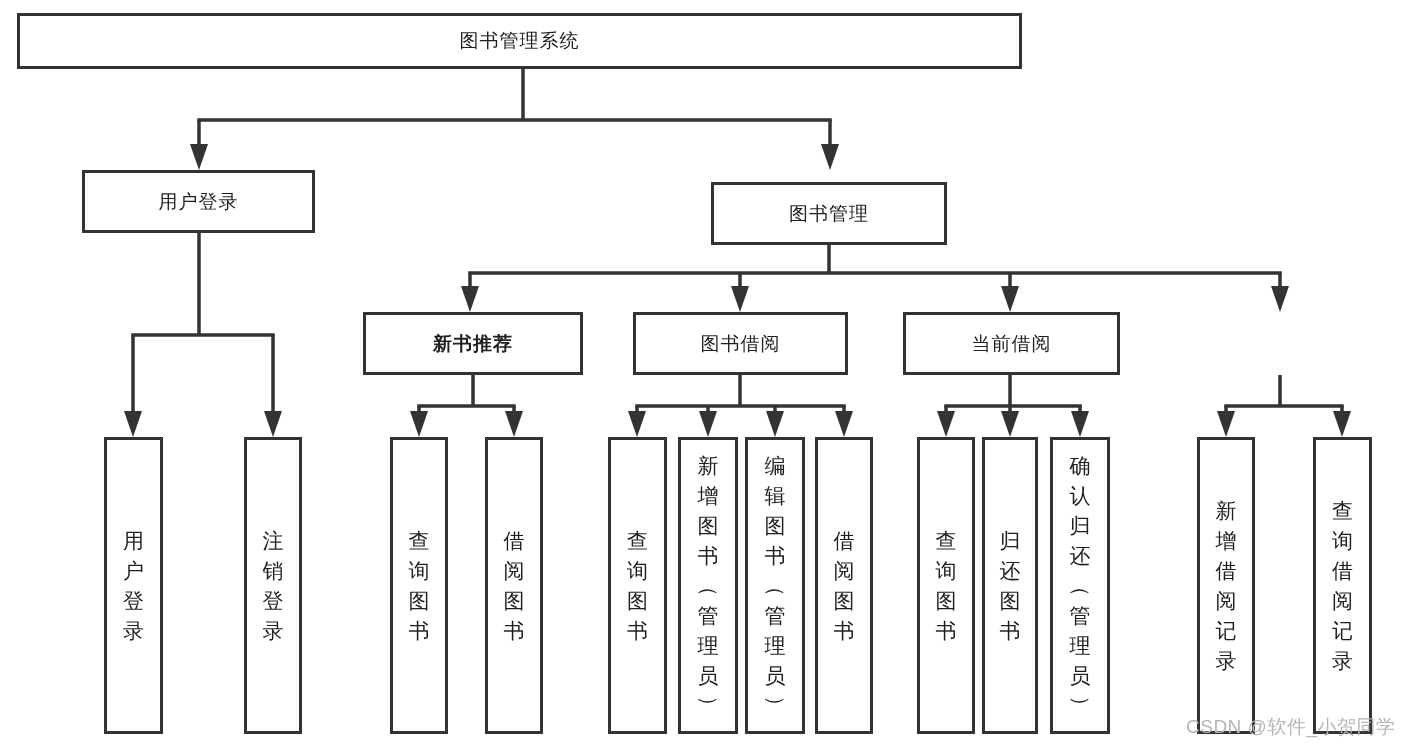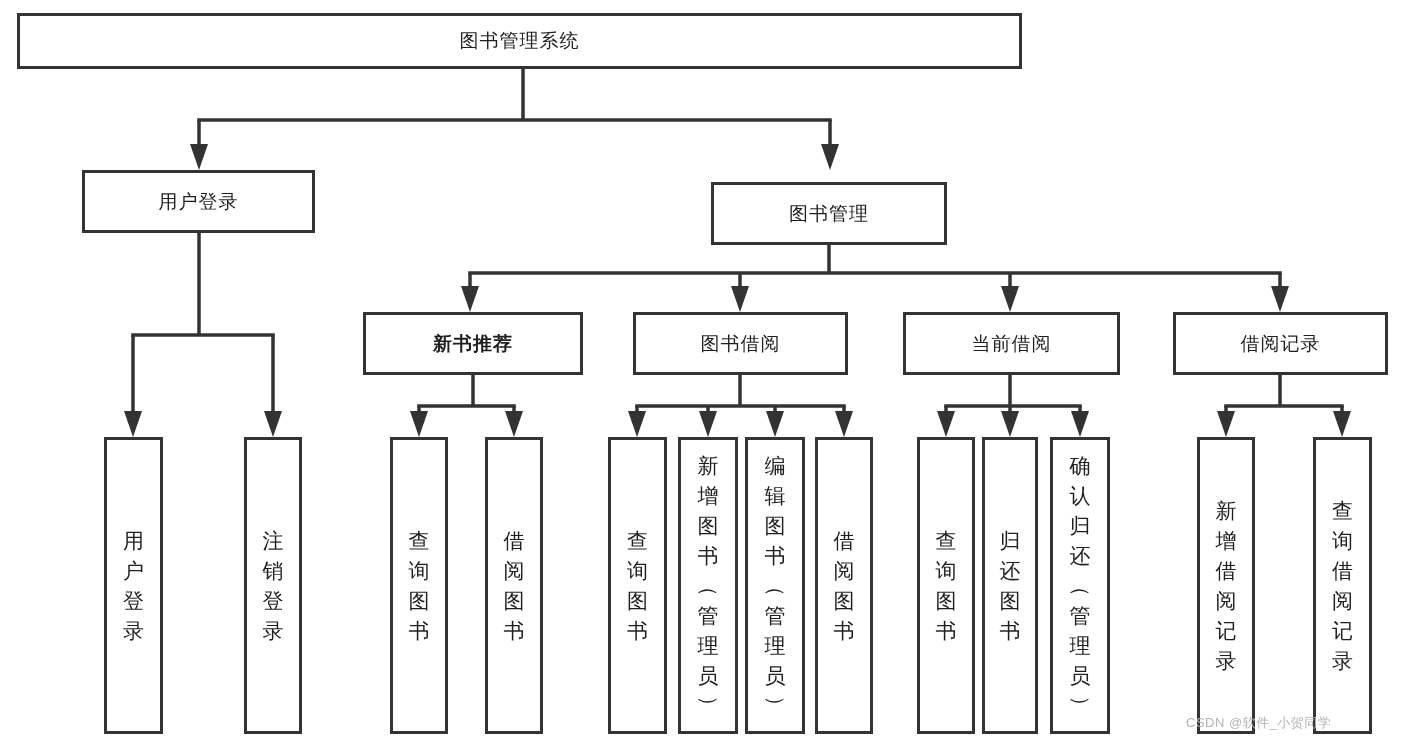--- a/index.html
+++ b/index.html
@@ -43,21 +43,21 @@
   .lf6 {left:678px;  width:60px;}
   .lf7 {left:745px;  width:60px;}
   .lf8 {left:815px;  width:58px;}
   .lf9 {left:917px;  width:58px;}
   .lf10{left:982px;  width:56px;}
   .lf11{left:1050px; width:60px;}
   .lf12{left:1197px; width:58px;}
   .lf13{left:1313px; width:59px;}
   .watermark{
     position:absolute;left:1186px;top:714px;z-index:5;
-    font-size:13px;color:var(--wm);white-space:nowrap;letter-spacing:0.5px;
+    font-size:19px;color:var(--wm);white-space:nowrap;letter-spacing:0.5px;
   }
 </style>
 </head>
 <body>
 
 <div class="canvas">
   <svg id="wires" viewBox="0 0 1405 747">
       <line x1="523" y1="69" x2="523" y2="120" stroke="#333333" stroke-width="3.5"></line>
       <line x1="199" y1="232" x2="199" y2="335" stroke="#333333" stroke-width="3.5"></line>
       <line x1="829" y1="233" x2="829" y2="273" stroke="#333333" stroke-width="3.5"></line>
@@ -125,23 +125,20 @@
 
   <div class="box hbox n-rec">
     <span>新书推荐</span>
   </div>
   <div class="box hbox n-borrow">
     <span>图书借阅</span>
   </div>
   <div class="box hbox n-current">
     <span>当前借阅</span>
   </div>
-  <div class="box hbox n-record">
-    <span>借阅记录</span>
-  </div>
 
   <div class="box vbox lf1">
     <span class="vt">
         <span>用</span>
         <span>户</span>
         <span>登</span>
         <span>录</span>
       </span>
   </div>
   <div class="box vbox lf2">

